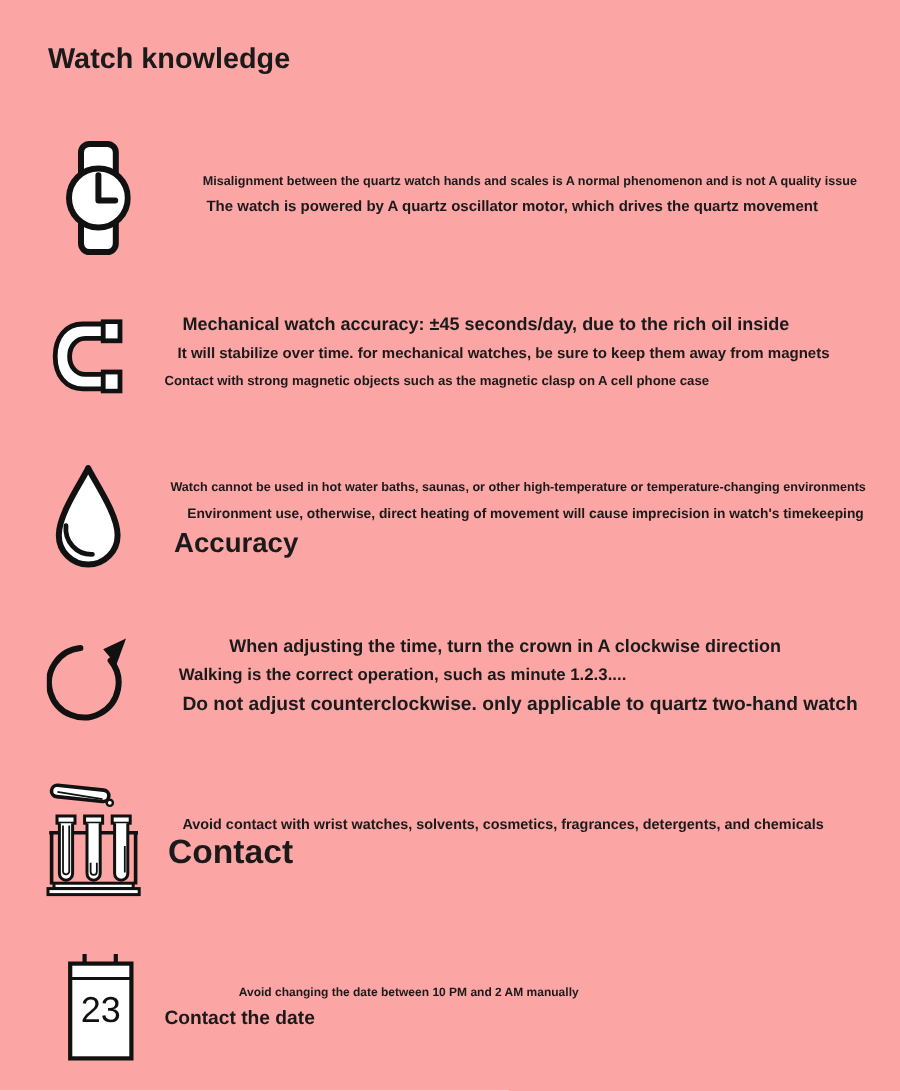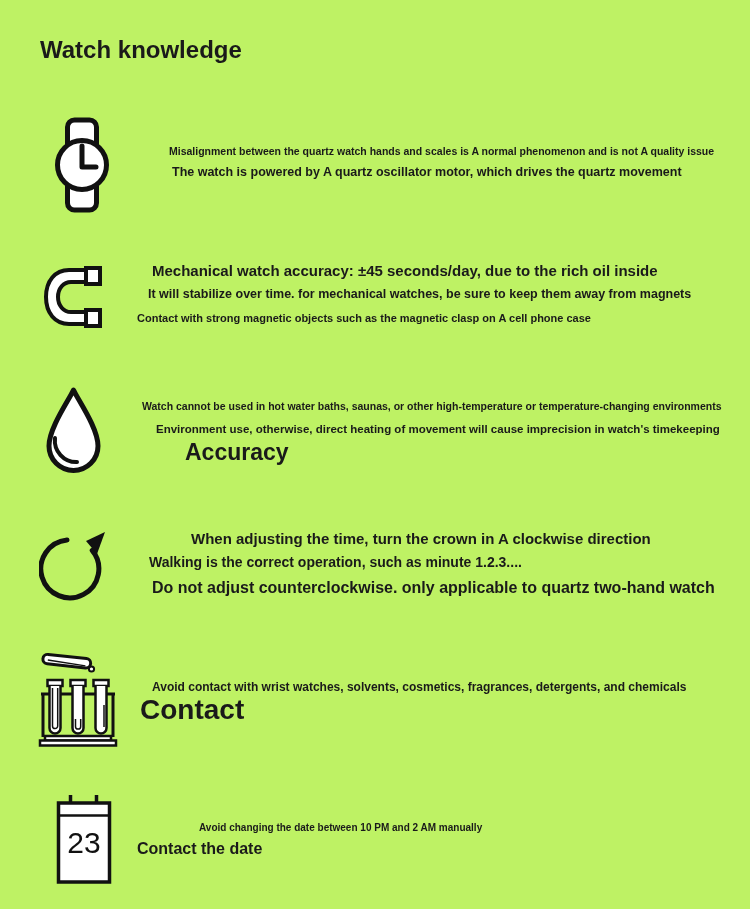--- a/index.html
+++ b/index.html
@@ -1,37 +1,37 @@
 <!DOCTYPE html>
 <html><head>
 <meta charset="utf-8">
 <style>
   html,body{margin:0;padding:0;background:#ffffff;}
   .page{
     position:relative;
     width:750px;height:909px;
-    background:#bef264;
+    background:#fca5a5;
     font-family:"Liberation Sans", sans-serif;
     color:#1a1a1a;
     overflow:hidden;
   }
   .abs{position:absolute;white-space:nowrap;line-height:1.12;}
   .title{font-weight:bold;font-size:24px;letter-spacing:0;}
   .ln{font-weight:bold;}
   .t-105{font-size:10.5px;}
   .t-11{font-size:11px;}
   .t-115{font-size:11.5px;}
   .t-12{font-size:12px;}
   .t-125{font-size:12.5px;}
   .t-14{font-size:14px;}
   .t-145{font-size:16px;}
   .t-15{font-size:15px;}
   .t-155{font-size:10px;}
   .t-16{font-size:16px;}
-  .t-23{font-size:23px;margin-left:40px;}
+  .t-23{font-size:23px;}
   .t-28{font-size:28px;}
   .icon-box{position:absolute;}
   .icon-box svg{display:block;width:100%;height:100%;}
   .cal-day{
     position:absolute;left:0;right:0;top:33px;
     text-align:center;
     font-size:30px;font-weight:400;color:#111;
     font-family:"Liberation Sans", sans-serif;
   }
 </style>

